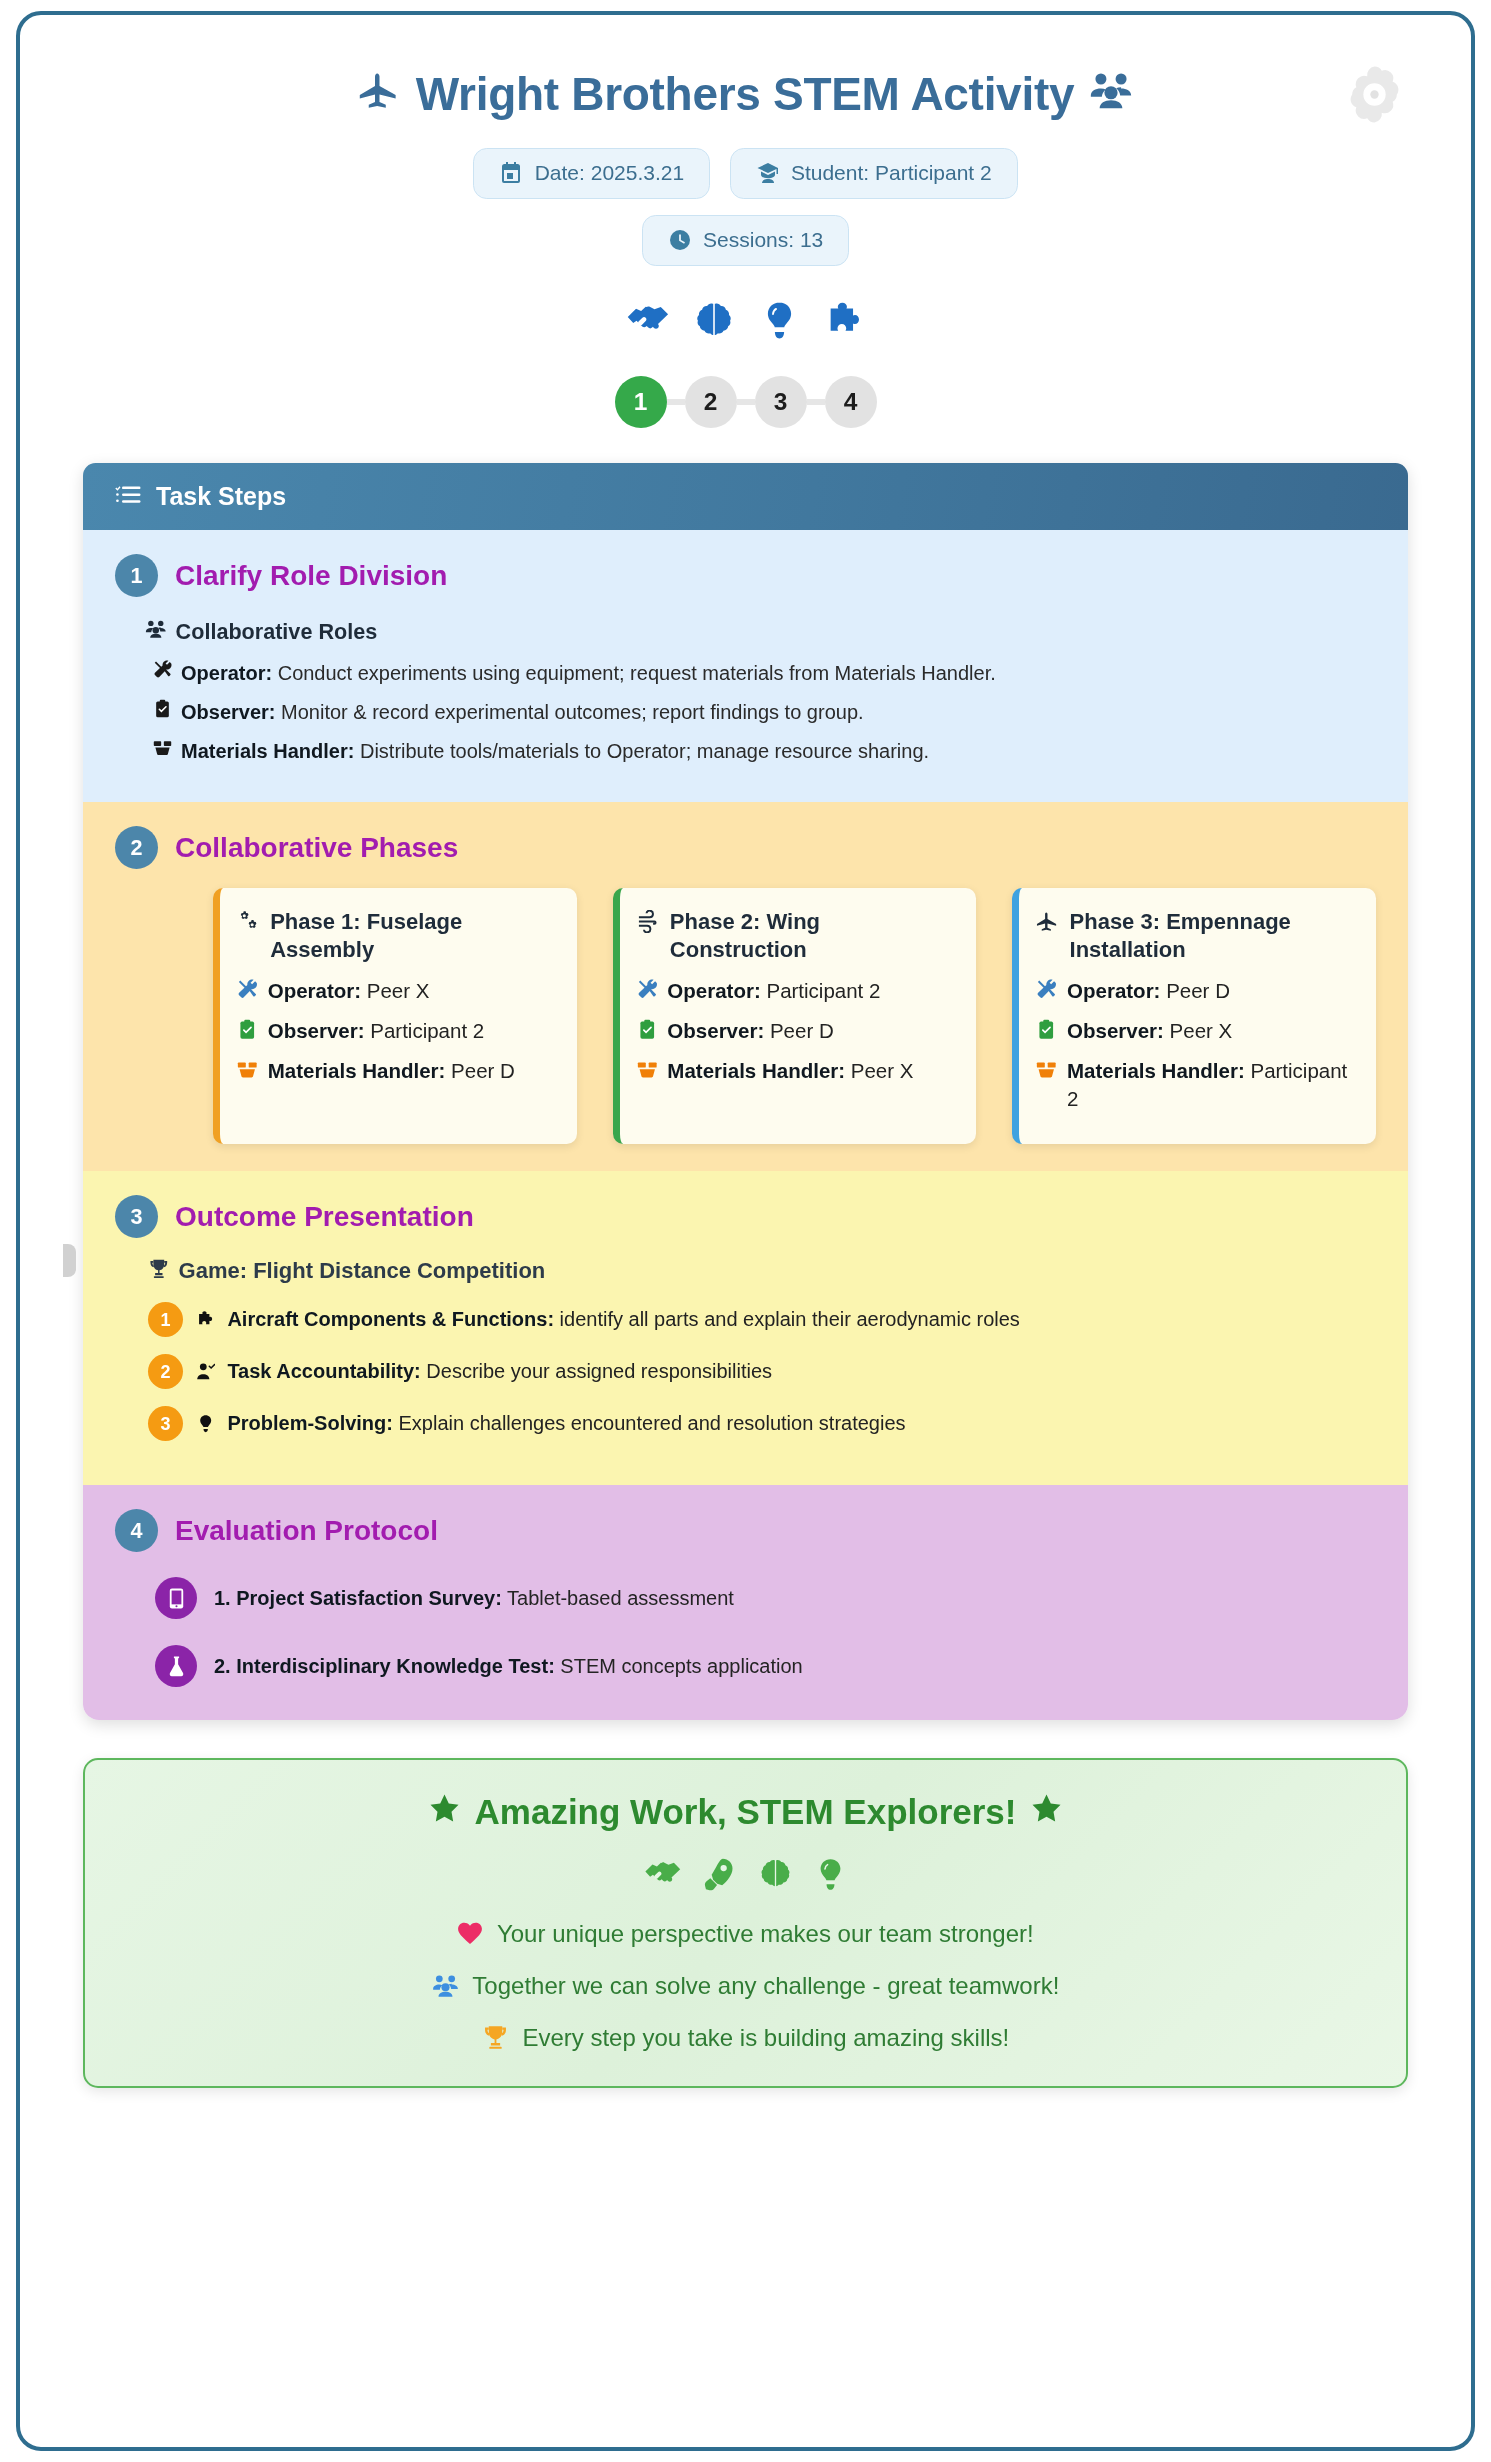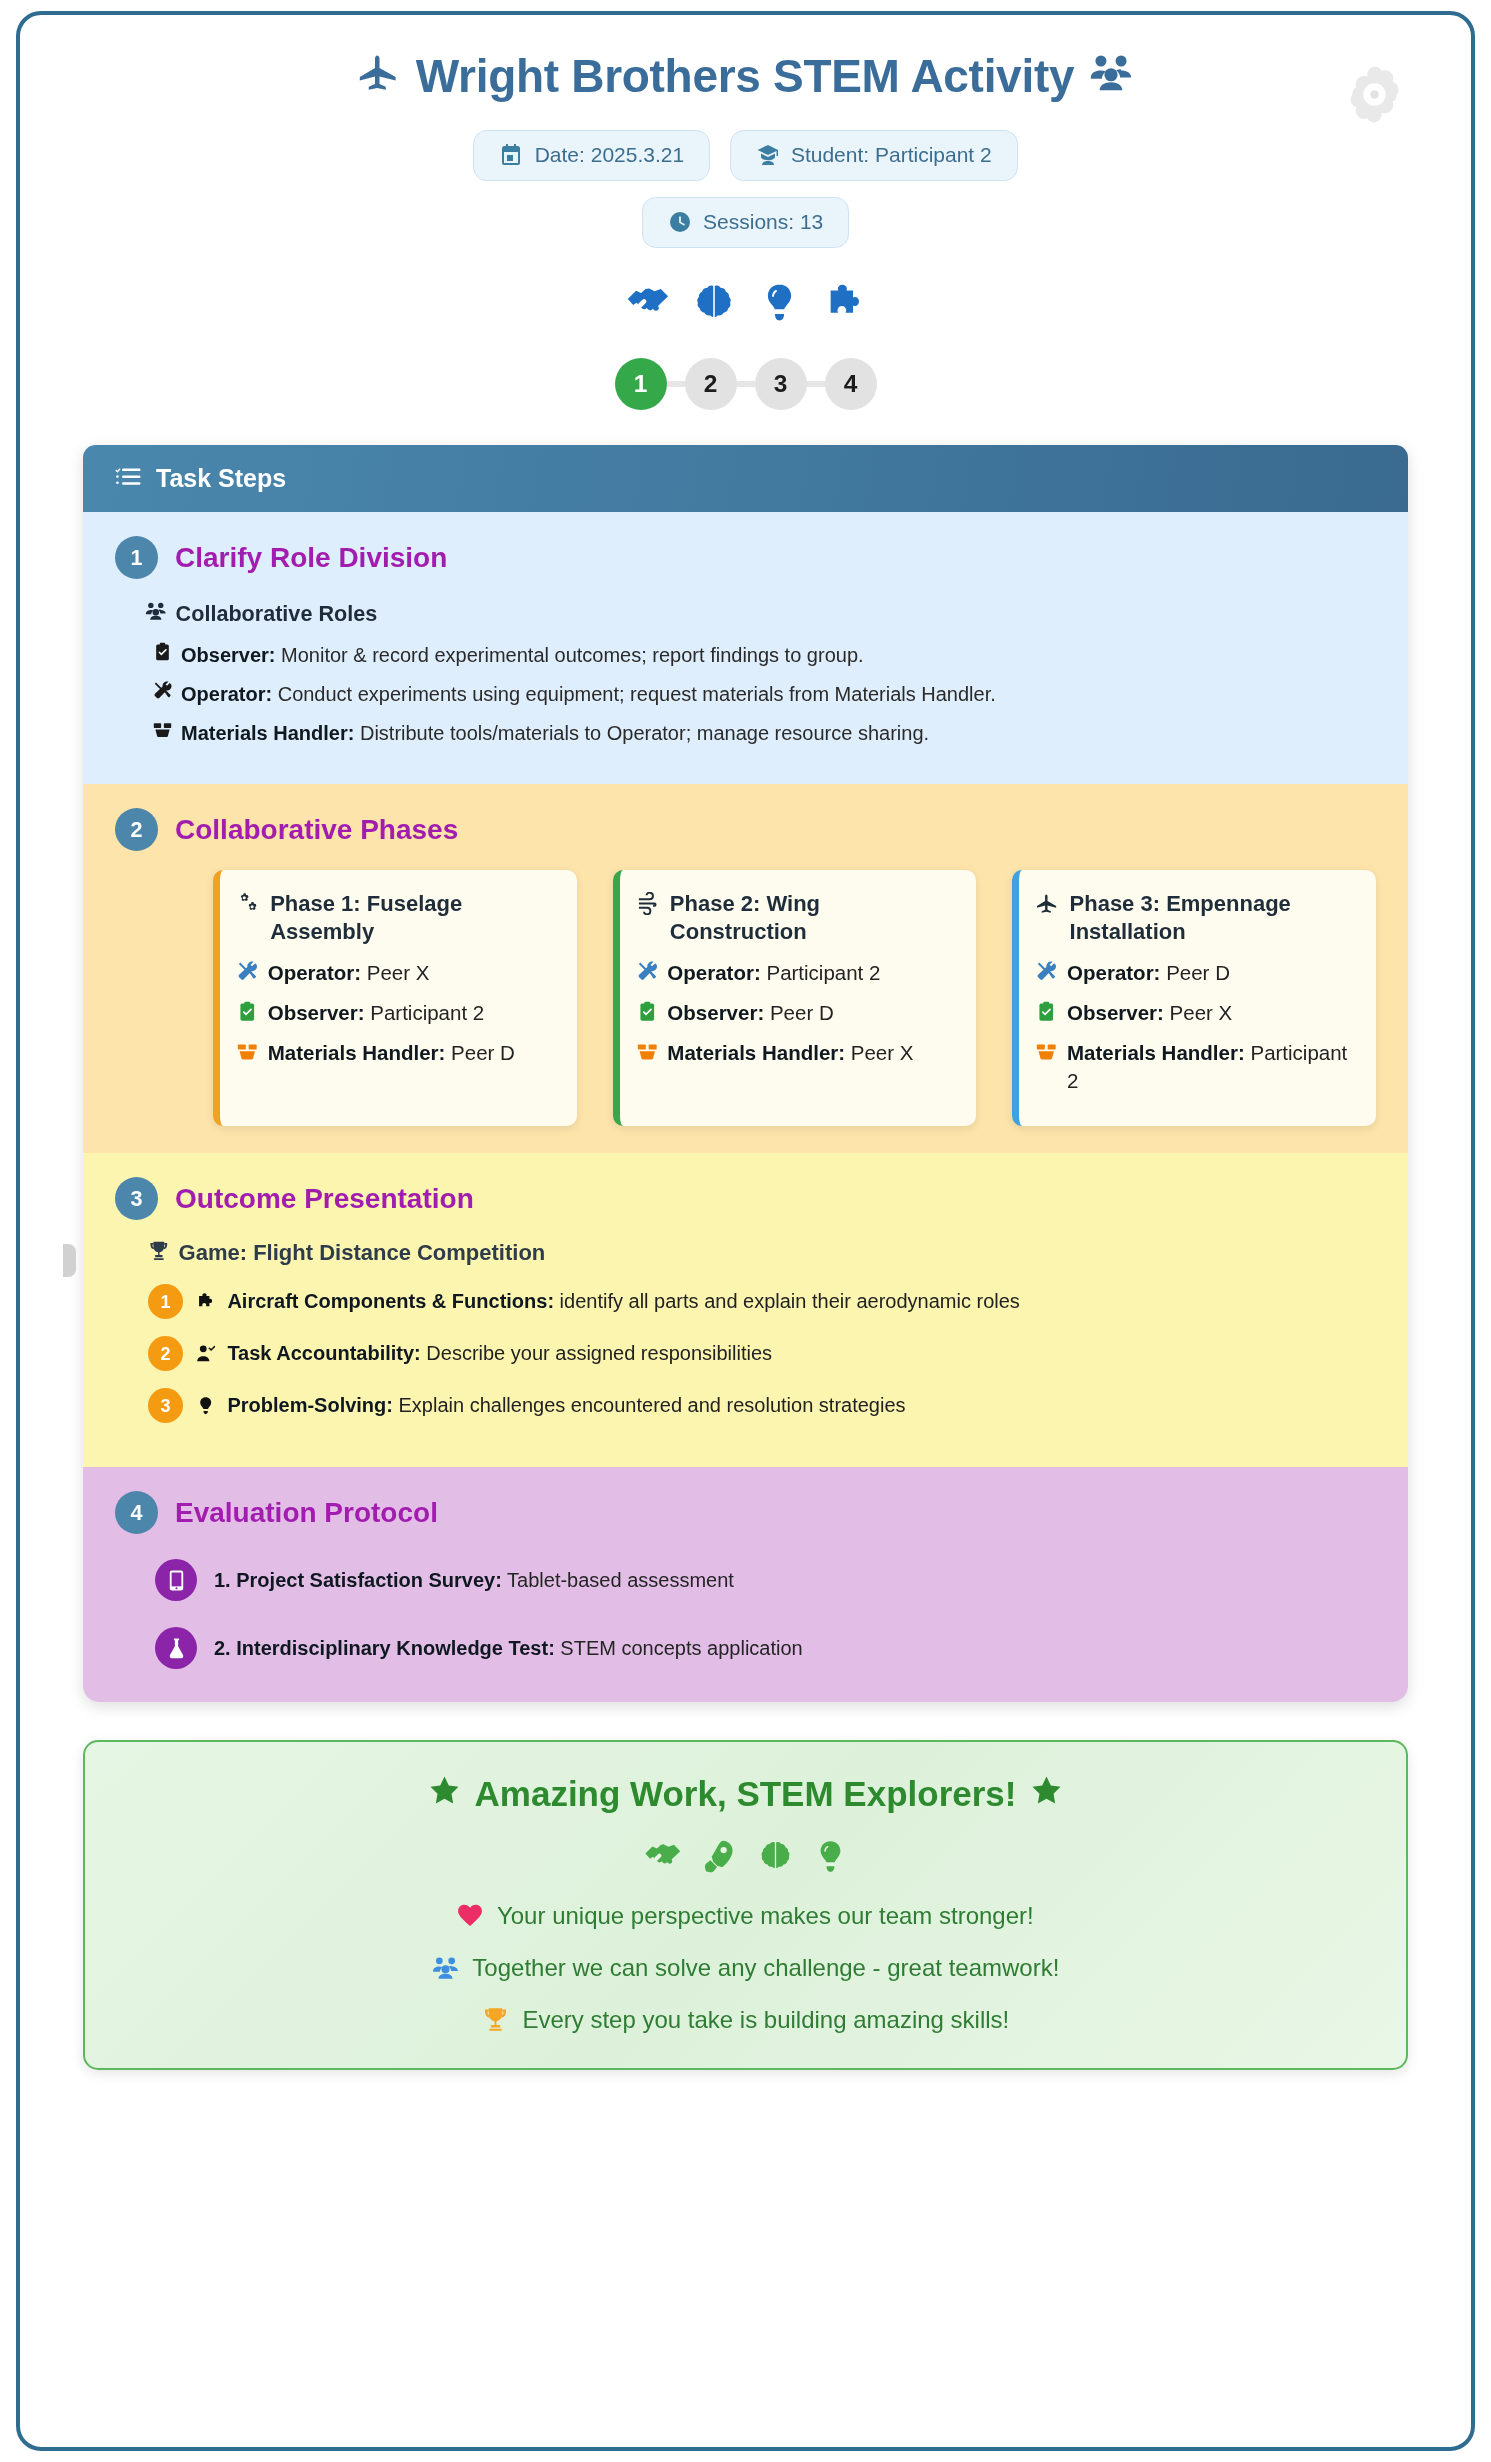--- a/index.html
+++ b/index.html
@@ -26,21 +26,21 @@
     height: 2440px;
     background: #ffffff;
     border: 4px solid #2e6d8f;
     border-radius: 25px;
     overflow: hidden;
   }
 
   
   #header {
     position: relative;
-    padding: 35px 0 0 0;
+    padding: 53px 0 0 0;
     text-align: center;
   }
 
   #page-title {
     font-size: 46px;
     font-weight: bold;
     color: #3a6d99;
     letter-spacing: -0.3px;
     display: flex;
     align-items: center;
@@ -494,36 +494,36 @@
               <circle cx="12" cy="13.5" r="3.6"></circle>
             <path d="M1 15c0-2.4 2.5-3.8 5.5-3.8 1 0 1.9.2 2.7.5-1.3 1-2.1 2.4-2.2 4H1zm16.5-3.8c3 0 5.5 1.4 5.5 3.8h-6c-.1-1.6-.9-3-2.2-4 .8-.3 1.7-.5 2.7-.5zM12 17.6c3.4 0 6.2 1.6 6.2 4.4H5.8c0-2.8 2.8-4.4 6.2-4.4z"></path>
           </svg>
         </span>
         <span>Collaborative Roles</span>
       </div>
 
       <div class="role-line">
         <span class="r-ico">
           <svg viewBox="0 0 24 24" width="19" height="19" fill="#1a1a1a">
+            <path d="M2.2 3.4l1.6-1.6 7.6 7.6-1.6 1.6zM14 12.8l1.6-1.6 6.3 6.3c.5.5.5 1.2 0 1.6l-1.2 1.2c-.4.4-1.1.4-1.6 0z"></path>
+            <path d="M21.2 2.6l-3.5 3.5-1.8-1.8 3.5-3.5c-2-.5-4.2 0-5.7 1.5-1.3 1.3-1.8 3-1.6 4.7L2.5 16.1c-.8.8-.8 2.1 0 2.9l2.5 2.5c.8.8 2.1.8 2.9 0l9.1-9.6c1.7.2 3.4-.3 4.7-1.6 1.5-1.5 2-3.7 1.5-5.7z"></path>
+          </svg>
+        </span>
+        <span><b>Operator:</b><span> Conduct experiments using equipment; request materials from Materials Handler.</span></span>
+      </div>
+
+      <div class="role-line">
+        <span class="r-ico">
+          <svg viewBox="0 0 24 24" width="19" height="19" fill="#1a1a1a">
             <rect x="4" y="3" width="16" height="20" rx="2"></rect>
             <rect x="8.5" y="1" width="7" height="4" rx="1.4"></rect>
             <path d="M8 13l2.6 2.6L16.4 9.8" stroke="#ffffff" stroke-width="2" fill="none" stroke-linecap="round"></path>
           </svg>
         </span>
         <span><b>Observer:</b><span> Monitor &amp; record experimental outcomes; report findings to group.</span></span>
-      </div>
-
-      <div class="role-line">
-        <span class="r-ico">
-          <svg viewBox="0 0 24 24" width="19" height="19" fill="#1a1a1a">
-            <path d="M2.2 3.4l1.6-1.6 7.6 7.6-1.6 1.6zM14 12.8l1.6-1.6 6.3 6.3c.5.5.5 1.2 0 1.6l-1.2 1.2c-.4.4-1.1.4-1.6 0z"></path>
-            <path d="M21.2 2.6l-3.5 3.5-1.8-1.8 3.5-3.5c-2-.5-4.2 0-5.7 1.5-1.3 1.3-1.8 3-1.6 4.7L2.5 16.1c-.8.8-.8 2.1 0 2.9l2.5 2.5c.8.8 2.1.8 2.9 0l9.1-9.6c1.7.2 3.4-.3 4.7-1.6 1.5-1.5 2-3.7 1.5-5.7z"></path>
-          </svg>
-        </span>
-        <span><b>Operator:</b><span> Conduct experiments using equipment; request materials from Materials Handler.</span></span>
       </div>
 
       <div class="role-line">
         <span class="r-ico">
           <svg viewBox="0 0 24 24" width="19" height="19" fill="#1a1a1a">
             <rect x="1" y="4" width="9.3" height="6" rx="1"></rect>
             <rect x="13.7" y="4" width="9.3" height="6" rx="1"></rect>
             <path d="M3 12h18l-2.2 8.3c-.2.8-.9 1.3-1.7 1.3H6.9c-.8 0-1.5-.5-1.7-1.3z"></path>
           </svg>
         </span>

